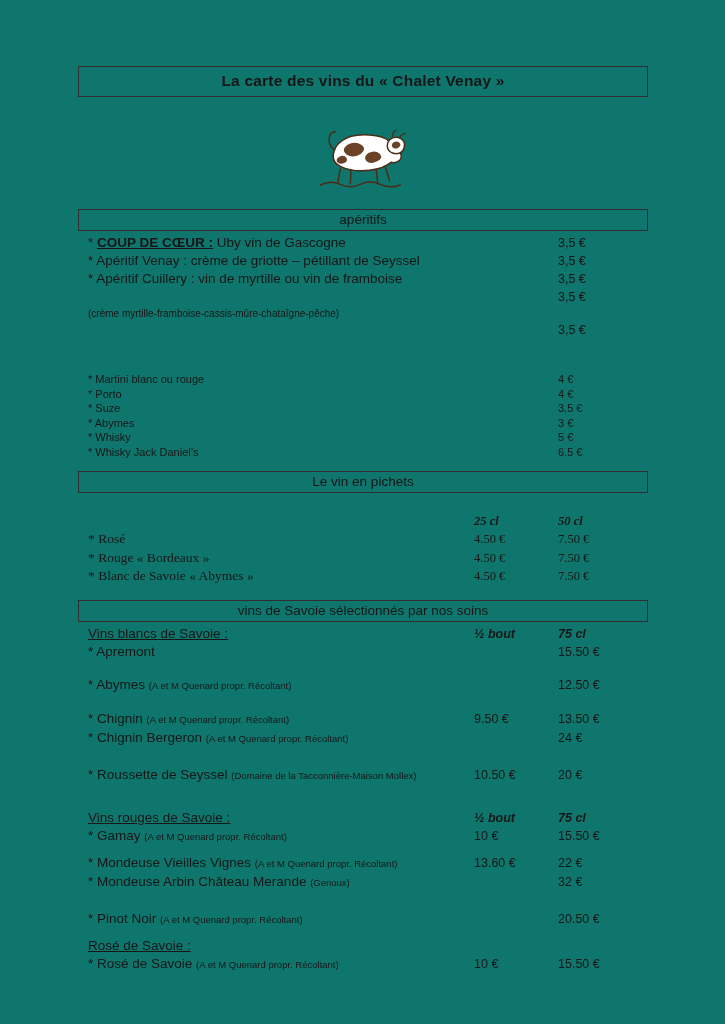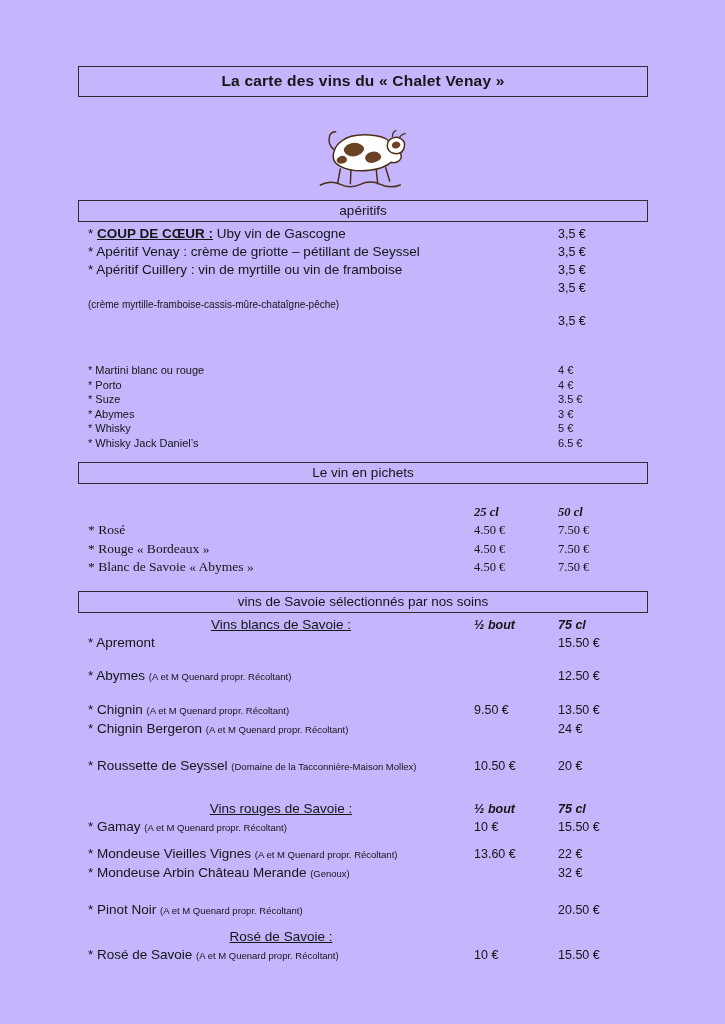--- a/index.html
+++ b/index.html
@@ -1,25 +1,25 @@
 <!DOCTYPE html>
 <html><head>
 <meta charset="utf-8">
 <style>
   * { box-sizing: border-box; }
   html, body { margin: 0; padding: 0; background: #ffffff; }
   .page {
-    width: 725px; height: 1024px; background: #c4b5fd; color: #161616;
+    width: 725px; height: 1024px; background: #0f766e; color: #161616;
     font-family: "Liberation Sans", "DejaVu Sans", sans-serif;
     padding: 66px 77px 20px 78px; position: relative; overflow: hidden;
   }
   .box { border: 1px solid #2e2e2e; text-align: center; }
   .title-box { font-size: 15.5px; font-weight: bold; padding: 5px 0 6px; letter-spacing: .2px; }
   .cow-wrap { margin-top: 28px; text-align: center; height: 66px; }
-  .section-box { margin-top: 9px; font-size: 13.5px; padding: 2px 0 3px; }
+  .section-box { margin-top: 18px; font-size: 13.5px; padding: 2px 0 3px; }
   .section-box.pichets { margin-top: 11px; }
   .section-box.savoie  { margin-top: 14px; }
   .rows { margin-top: 3px; }
   .row {
     display: grid; grid-template-columns: 1fr 84px 90px;
     padding-left: 10px; font-size: 13.5px; line-height: 18px; align-items: baseline;
   }
   .name { grid-column: 1; white-space: nowrap; }
   .span2 { grid-column: 1 / 3; }
   .p1 { grid-column: 2; }
@@ -27,21 +27,21 @@
   .price { font-size: 12.5px; }
   .bold-u { font-weight: bold; text-decoration: underline; }
   .small-note { font-size: 10px; line-height: 15px; }
   .note { font-size: 9.5px; text-align: right; }
   .spirits { margin-top: 33px; }
   .spirits .row { font-size: 11px; line-height: 14.6px; }
   .spirits .price { font-size: 11px; }
   .pichets-rows { margin-top: 20px; font-family: Liberation Serif, serif; }
   .pichets-rows .row { line-height: 17.5px; }
   .colhead { font-weight: bold; font-style: italic; font-size: 12.5px; }
-  .subtitle { text-decoration: underline; text-align: center; }
+  .subtitle { text-decoration: underline; }
   .gap-sm { margin-top: 15px; }
   .gap-md { margin-top: 8px; }
   .gap-lg { margin-top: 18px; }
   .gap-xl { margin-top: 24px; }
 </style>
 </head>
 <body>
 
 <div class="page">
 

